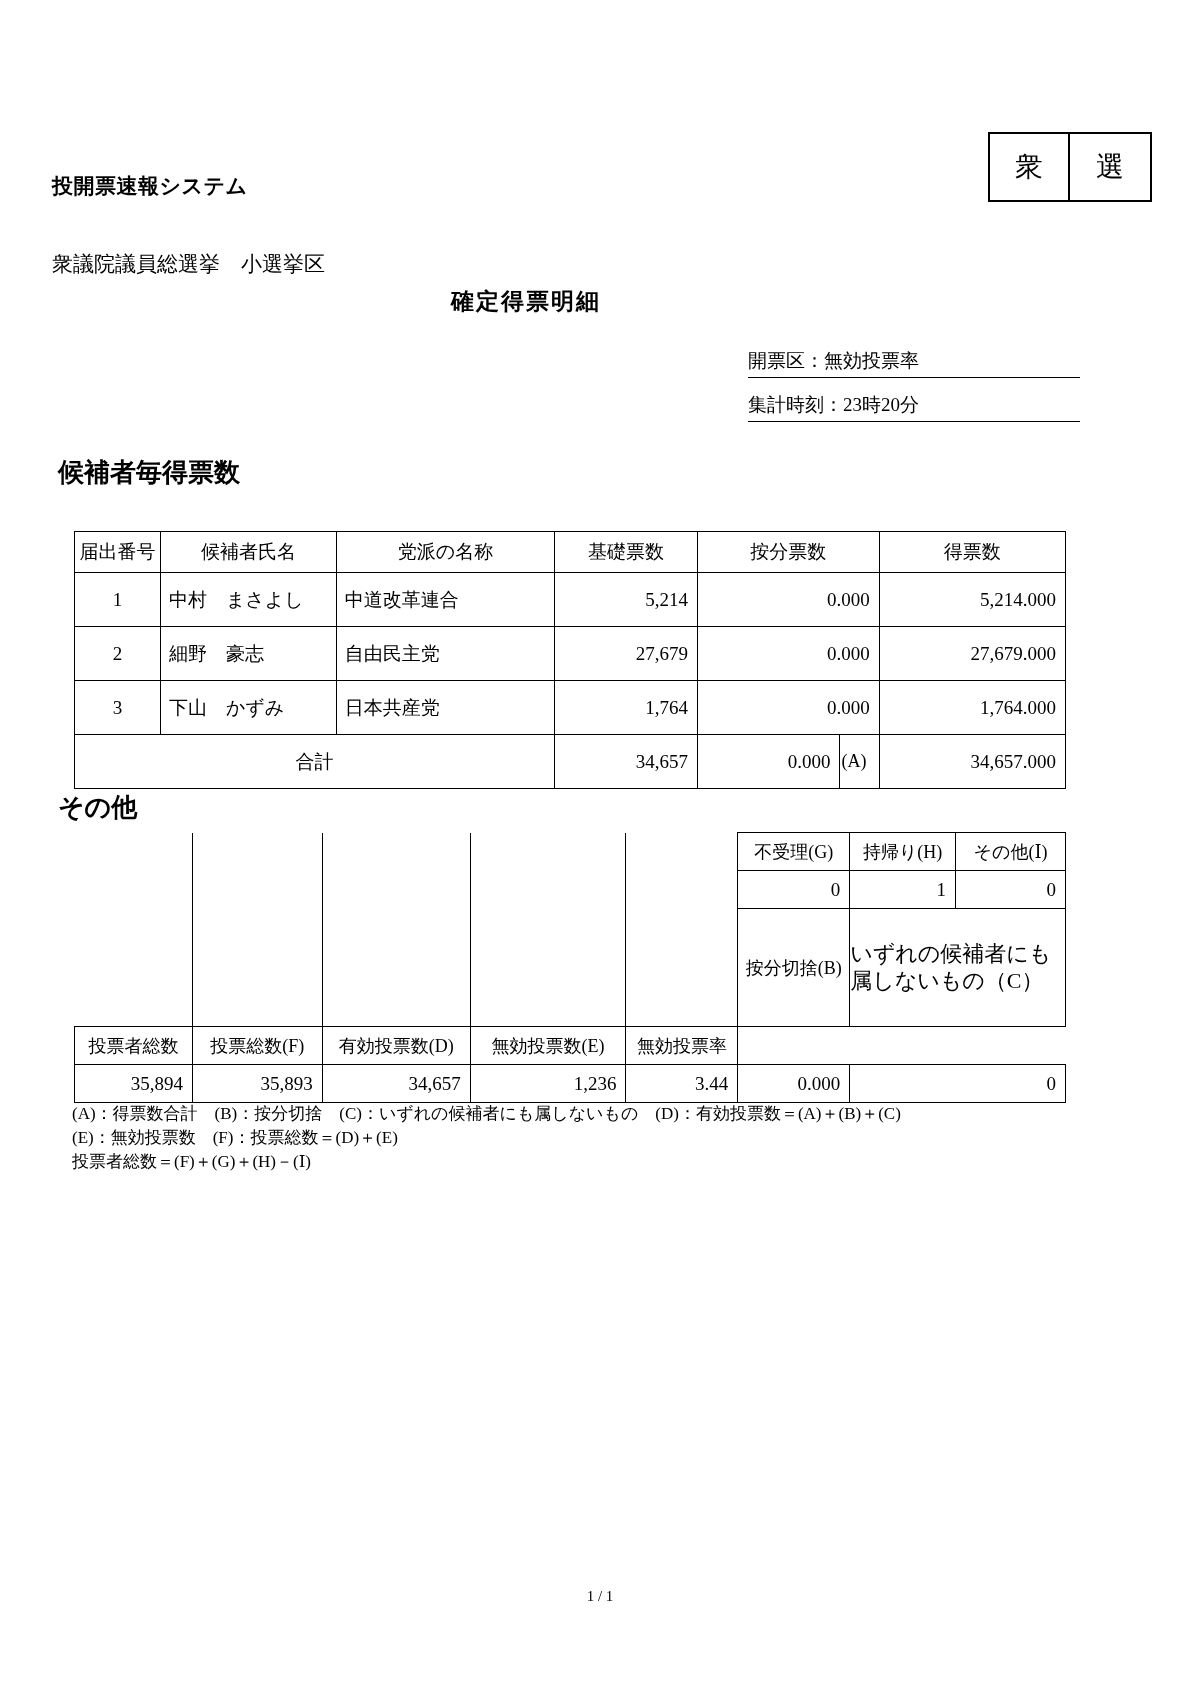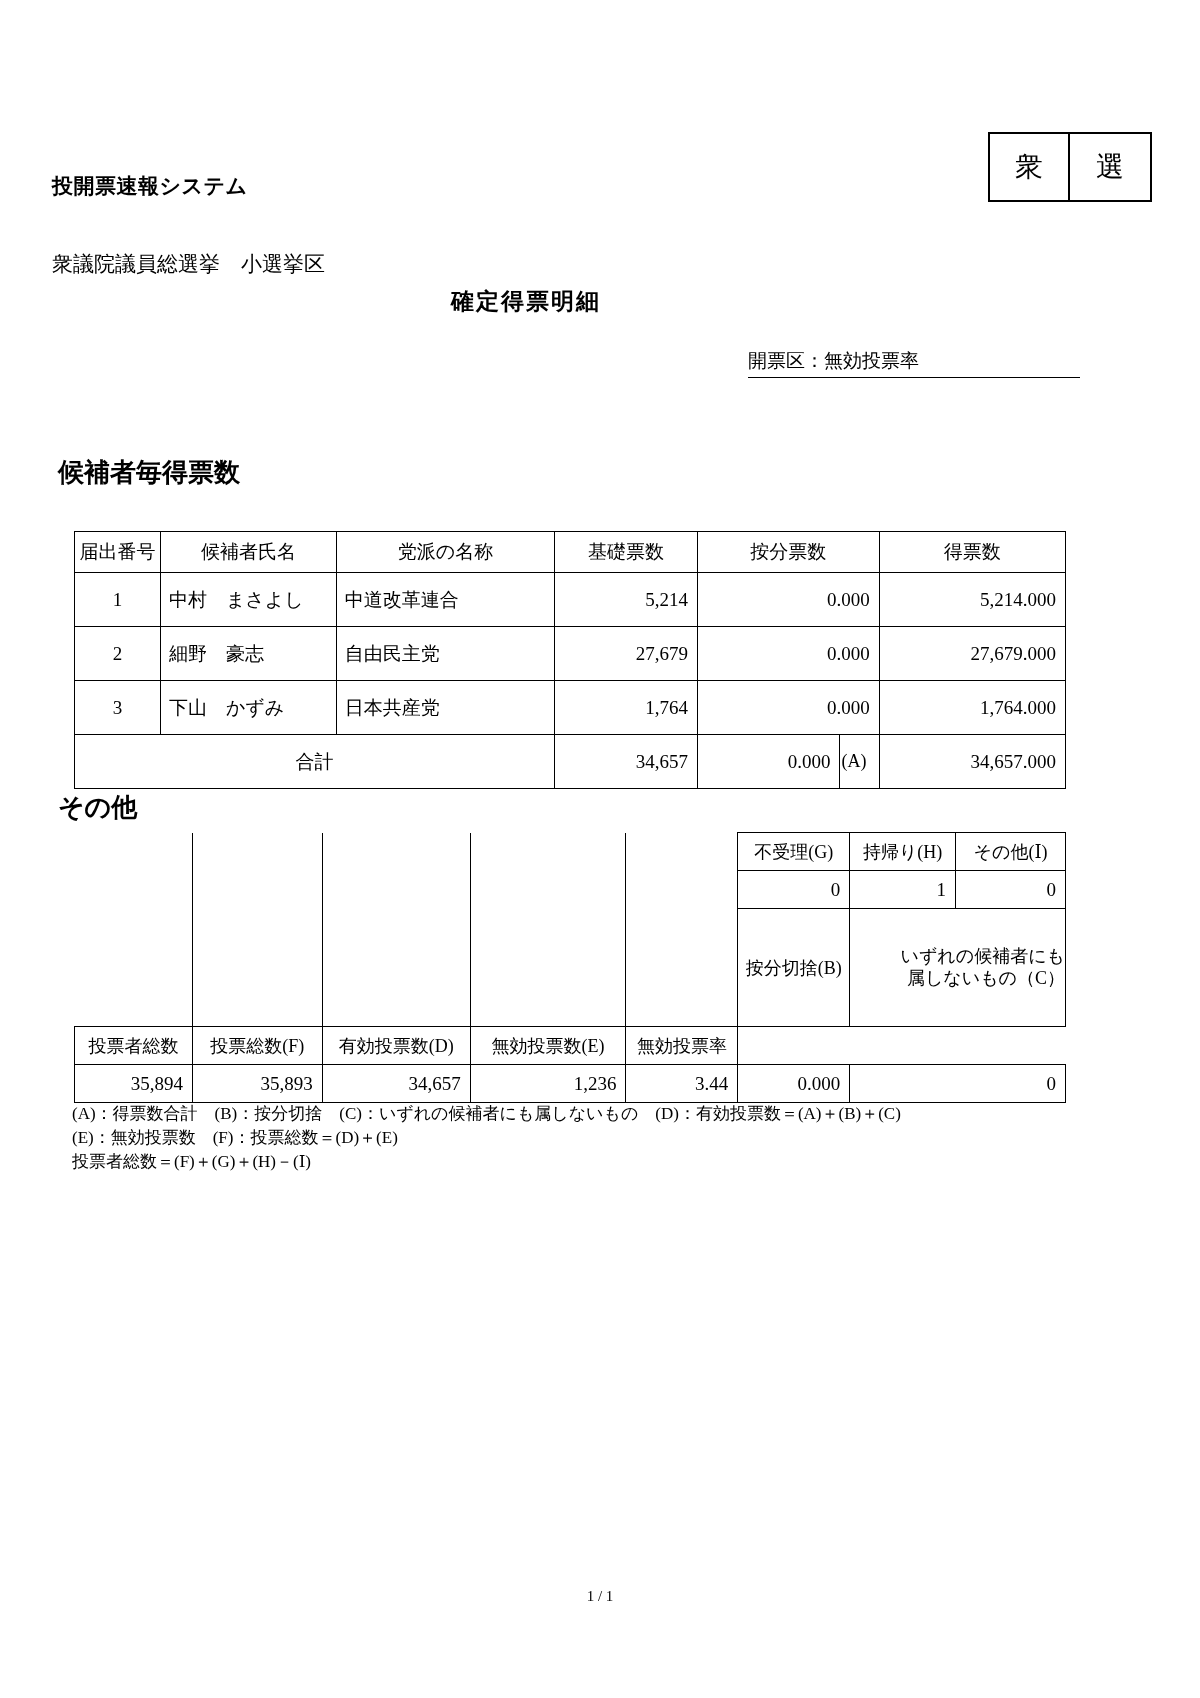--- a/index.html
+++ b/index.html
@@ -126,21 +126,21 @@
   #other-table td { height: 38px; }
   .ot-c1 { width: 118px; }
   .ot-c2 { width: 130px; }
   .ot-c3 { width: 148px; }
   .ot-c4 { width: 156px; }
   .ot-c5 { width: 112px; }
   .ot-c6 { width: 112px; }
   .ot-c7 { width: 106px; }
   .ot-c8 { width: 110px; }
   .small-head { font-size: 18px; text-align: center; }
-  .two-line { line-height: 1.22; font-size: 18px; text-align: right; }
+  .two-line { line-height: 1.22; font-size: 22px; text-align: left; }
   .tall-label { height: 118px !important; }
   .val-row td { height: 56px; }
 
   
   .legend {
     position: absolute;
     left: 72px;
     top: 1102px;
     font-size: 17px;
     line-height: 1.42;
@@ -164,20 +164,21 @@
 
   <div class="stamp-group">
     <div class="stamp-box">衆</div>
     <div class="stamp-box">選</div>
   </div>
 
   <div class="sys-title">投開票速報システム</div>
   <div class="election-name">衆議院議員総選挙　小選挙区</div>
   <div class="doc-title">確定得票明細</div>
   <div class="meta-line l1">開票区：無効投票率</div>
+  <div class="meta-line l2">集計時刻：23時20分</div>
 
   <div class="section-heading h1">候補者毎得票数</div>
 
   <table class="grid" id="candidate-table">
     <tbody>
       <tr class="hrow">
         <td class="c col-no">届出番号</td>
         <td class="c col-name">候補者氏名</td>
         <td class="c col-party">党派の名称</td>
         <td class="c col-base">基礎票数</td>

